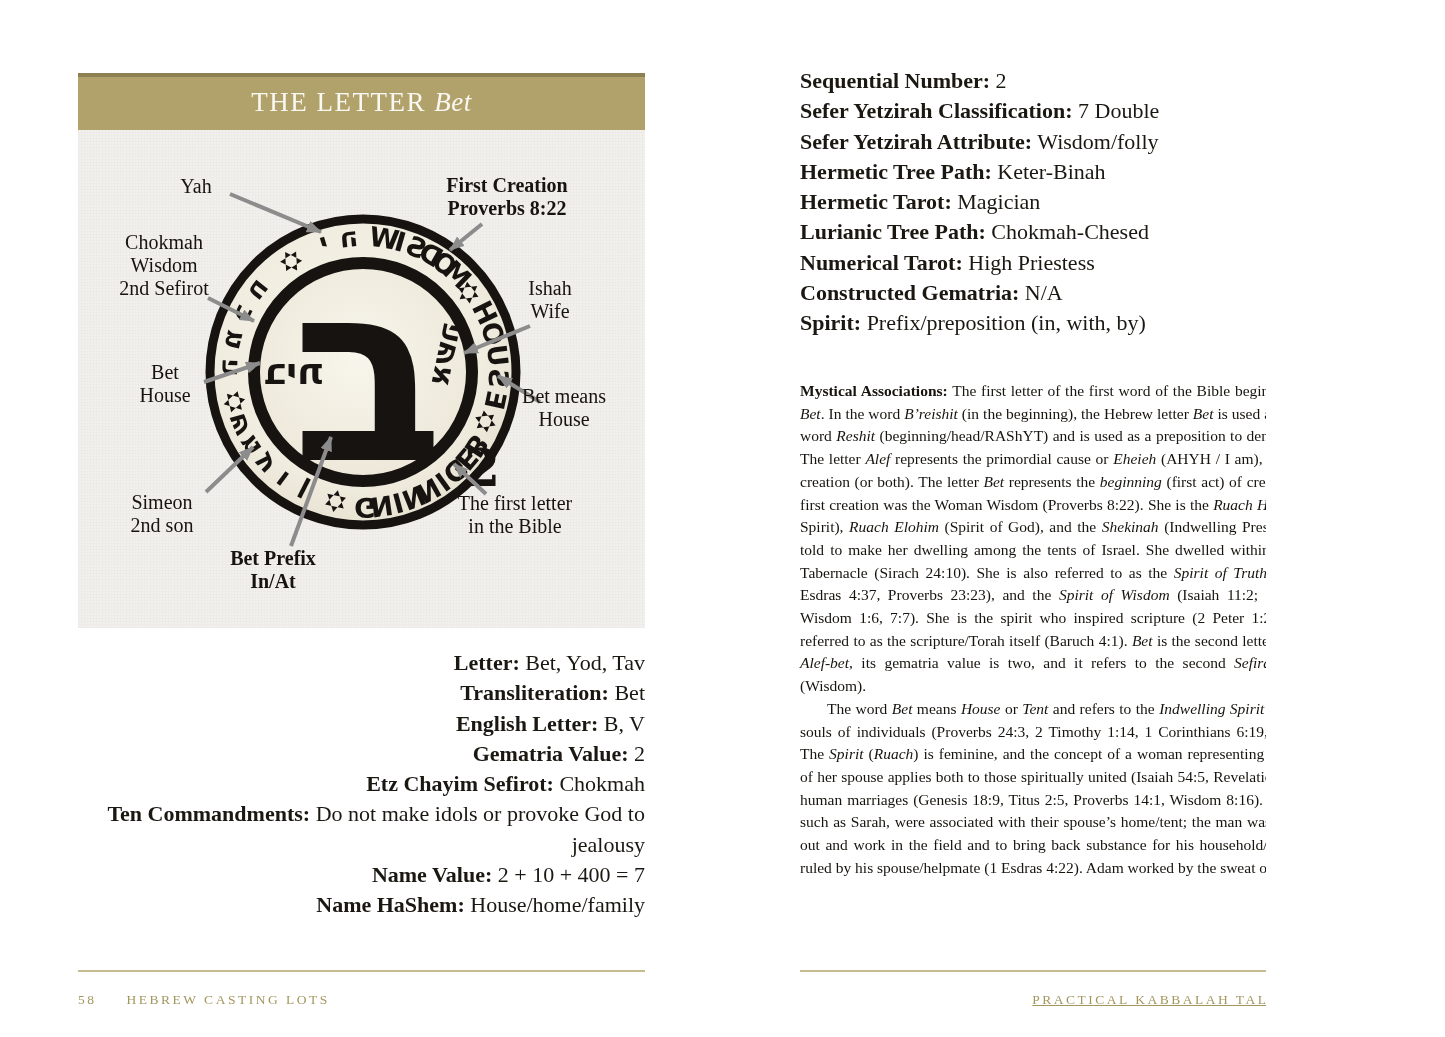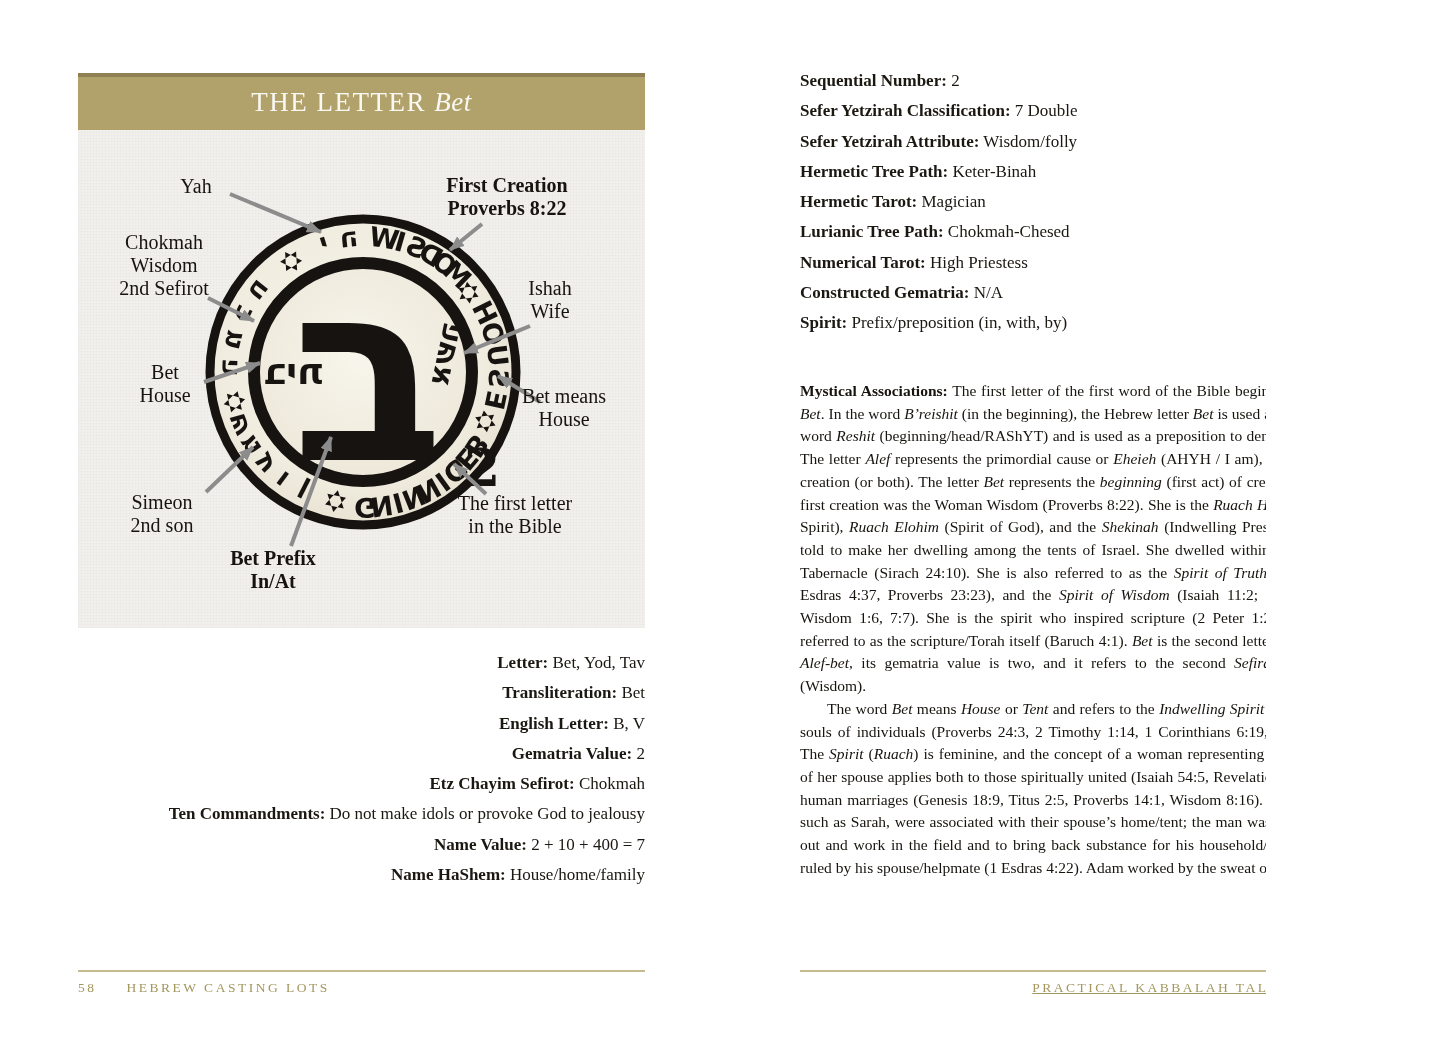--- a/index.html
+++ b/index.html
@@ -13,33 +13,33 @@
     font-size:27px;letter-spacing:1.5px;line-height:50px;}
   .banner i{letter-spacing:0.5px;}
   .panel{position:absolute;left:78px;top:130px;width:567px;height:498px;
     background-color:var(--panel_bg,#f1f0ed);
     background-image:repeating-linear-gradient(0deg,rgba(60,55,40,0.02) 0 1px,transparent 1px 3px),
                      repeating-linear-gradient(90deg,rgba(60,55,40,0.02) 0 1px,transparent 1px 3px);}
   .panel svg{position:absolute;left:0;top:0;}
   .callout{position:absolute;transform:translate(-50%,-50%);text-align:center;
     font-size:20px;line-height:1.15;color:#17130e;white-space:nowrap;}
 
-  .props{position:absolute;width:575px;font-size:17px;}
+  .props{position:absolute;width:575px;font-size:22px;}
   .props p{margin:0;line-height:30.3px;}
   .props .lbl{font-weight:bold;}
   .props-left{left:78px;top:648px;width:567px;text-align:right;}
   .props-right{left:800px;top:66px;}
 
   .bodytext{position:absolute;left:800px;top:380px;width:568px;
     font-size:15.5px;line-height:22.7px;text-align:justify;color:#17130e;}
   .bodytext p{margin:0;}
   .bodytext p.indent{text-indent:27px;}
 
   .footer{position:absolute;top:970px;border-top:2px solid var(--rule,#c6ba8e);
-    padding-top:8px;display:flex;align-items:center;
+    padding-top:20px;display:flex;align-items:center;
     font-size:13.5px;letter-spacing:2.5px;color:var(--footer_text,#a3975e);}
   .footer-left{left:78px;width:567px;gap:30px;}
   .footer-right{left:800px;width:575px;justify-content:flex-end;gap:22px;text-decoration:underline;}
 </style>
 </head>
 <body>
 
 <div class="sheet">
 
   <div class="banner">

